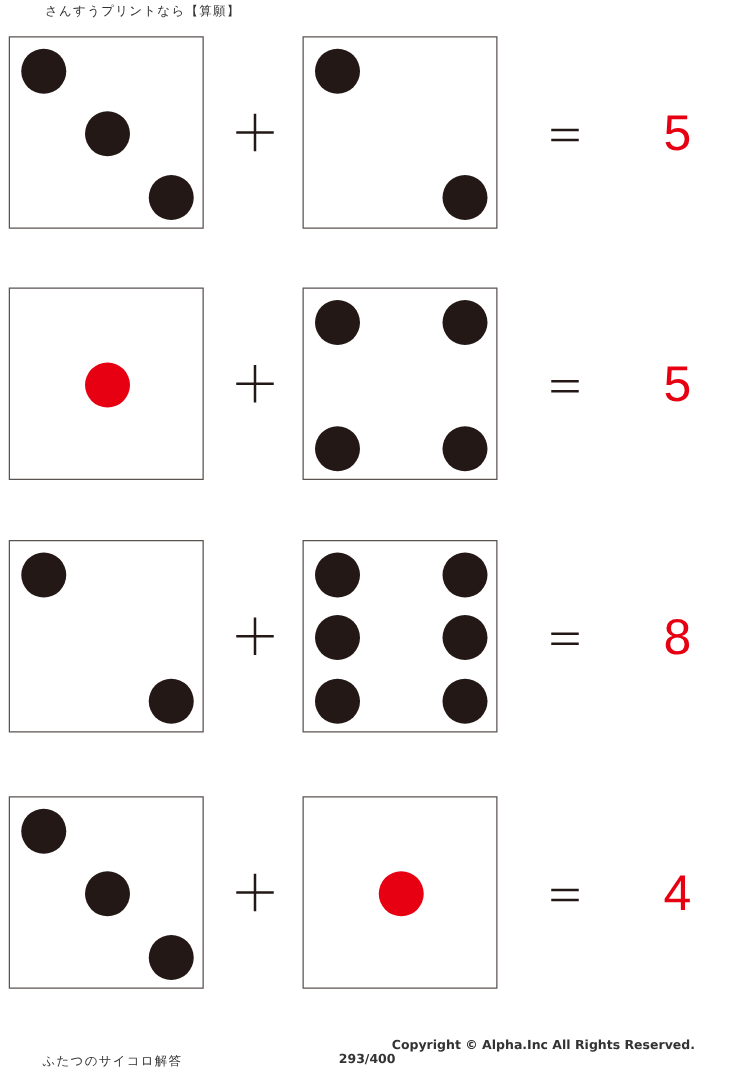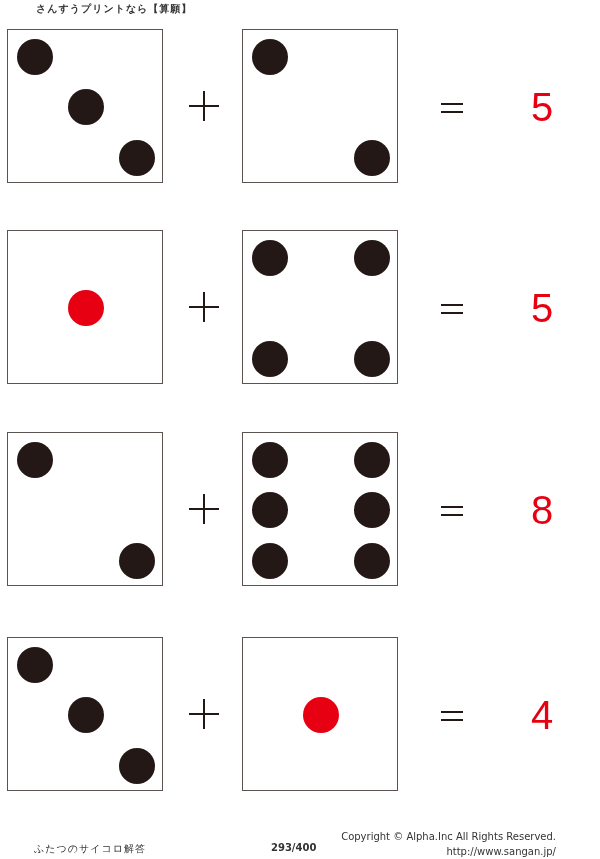--- a/index.html
+++ b/index.html
@@ -1,30 +1,30 @@
 <!DOCTYPE html>
 <html><head>
 <meta charset="utf-8">
 <style>
   html,body{margin:0;padding:0;background:#fff;}
   body{width:600px;height:859px;position:relative;overflow:hidden;font-family:"DejaVu Sans",sans-serif;}
-  .header{position:absolute;left:36px;top:2px;font-size:10px;color:#333;letter-spacing:1px;font-weight:bold;}
+  .header{position:absolute;left:36px;top:2px;font-size:10px;color:#333;letter-spacing:1px;}
   .die{position:absolute;width:156px;height:154px;border:1.5px solid #5a5350;box-sizing:border-box;background:#fff;}
   .pip{position:absolute;width:36px;height:36px;border-radius:50%;background:#231815;transform:translate(-50%,-50%);}
   .pip.red{background:#e60012;}
   .plus{position:absolute;width:30px;height:30px;}
   .plus:before{content:"";position:absolute;left:0;top:14px;width:30px;height:2px;background:#231815;}
   .plus:after{content:"";position:absolute;left:14px;top:0;width:2px;height:30px;background:#231815;}
   .eq{position:absolute;width:22px;height:10px;}
   .eq:before,.eq:after{content:"";position:absolute;left:0;width:22px;height:2px;background:#231815;}
   .eq:before{top:0;} .eq:after{top:8px;}
   .ans{position:absolute;width:40px;text-align:center;font-family:"Liberation Sans",sans-serif;font-size:40px;font-weight:300;color:#e60012;line-height:40px;}
   .footer-left{position:absolute;left:34px;top:842px;font-size:10px;color:#333;letter-spacing:1px;}
   .footer-page{position:absolute;left:271px;top:842px;font-size:10px;color:#333;font-weight:bold;}
-  .footer-copy{position:absolute;right:44px;top:829px;font-size:10px;color:#333;text-align:right;line-height:15px;}
+  .footer-copy{position:absolute;right:44px;top:829px;font-size:10px;color:#333;text-align:right;line-height:15px;font-weight:bold;}
 </style>
 </head>
 <body>
 
 <div class="header">さんすうプリントなら【算願】</div>
 
 <div id="sheet">
     <div class="die" style="left: 7px; top: 29px;">
       <div class="pip" style="left: 27px; top: 27px;"></div>
       <div class="pip" style="left: 78px; top: 77px;"></div>
@@ -74,14 +74,13 @@
       <div class="pip red" style="left: 78px; top: 77px;"></div>
     </div>
     <div class="eq" style="left: 441px; top: 711px;"></div>
     <div class="ans" style="left: 522px; top: 695px;">4</div>
   </div>
 
 <div class="footer-left">ふたつのサイコロ解答</div>
 <div class="footer-page">293/400</div>
 <div class="footer-copy">
   <div>Copyright ©  Alpha.Inc All Rights Reserved.</div>
-  <div>http://www.sangan.jp/</div>
 </div>
 
 </body></html>

